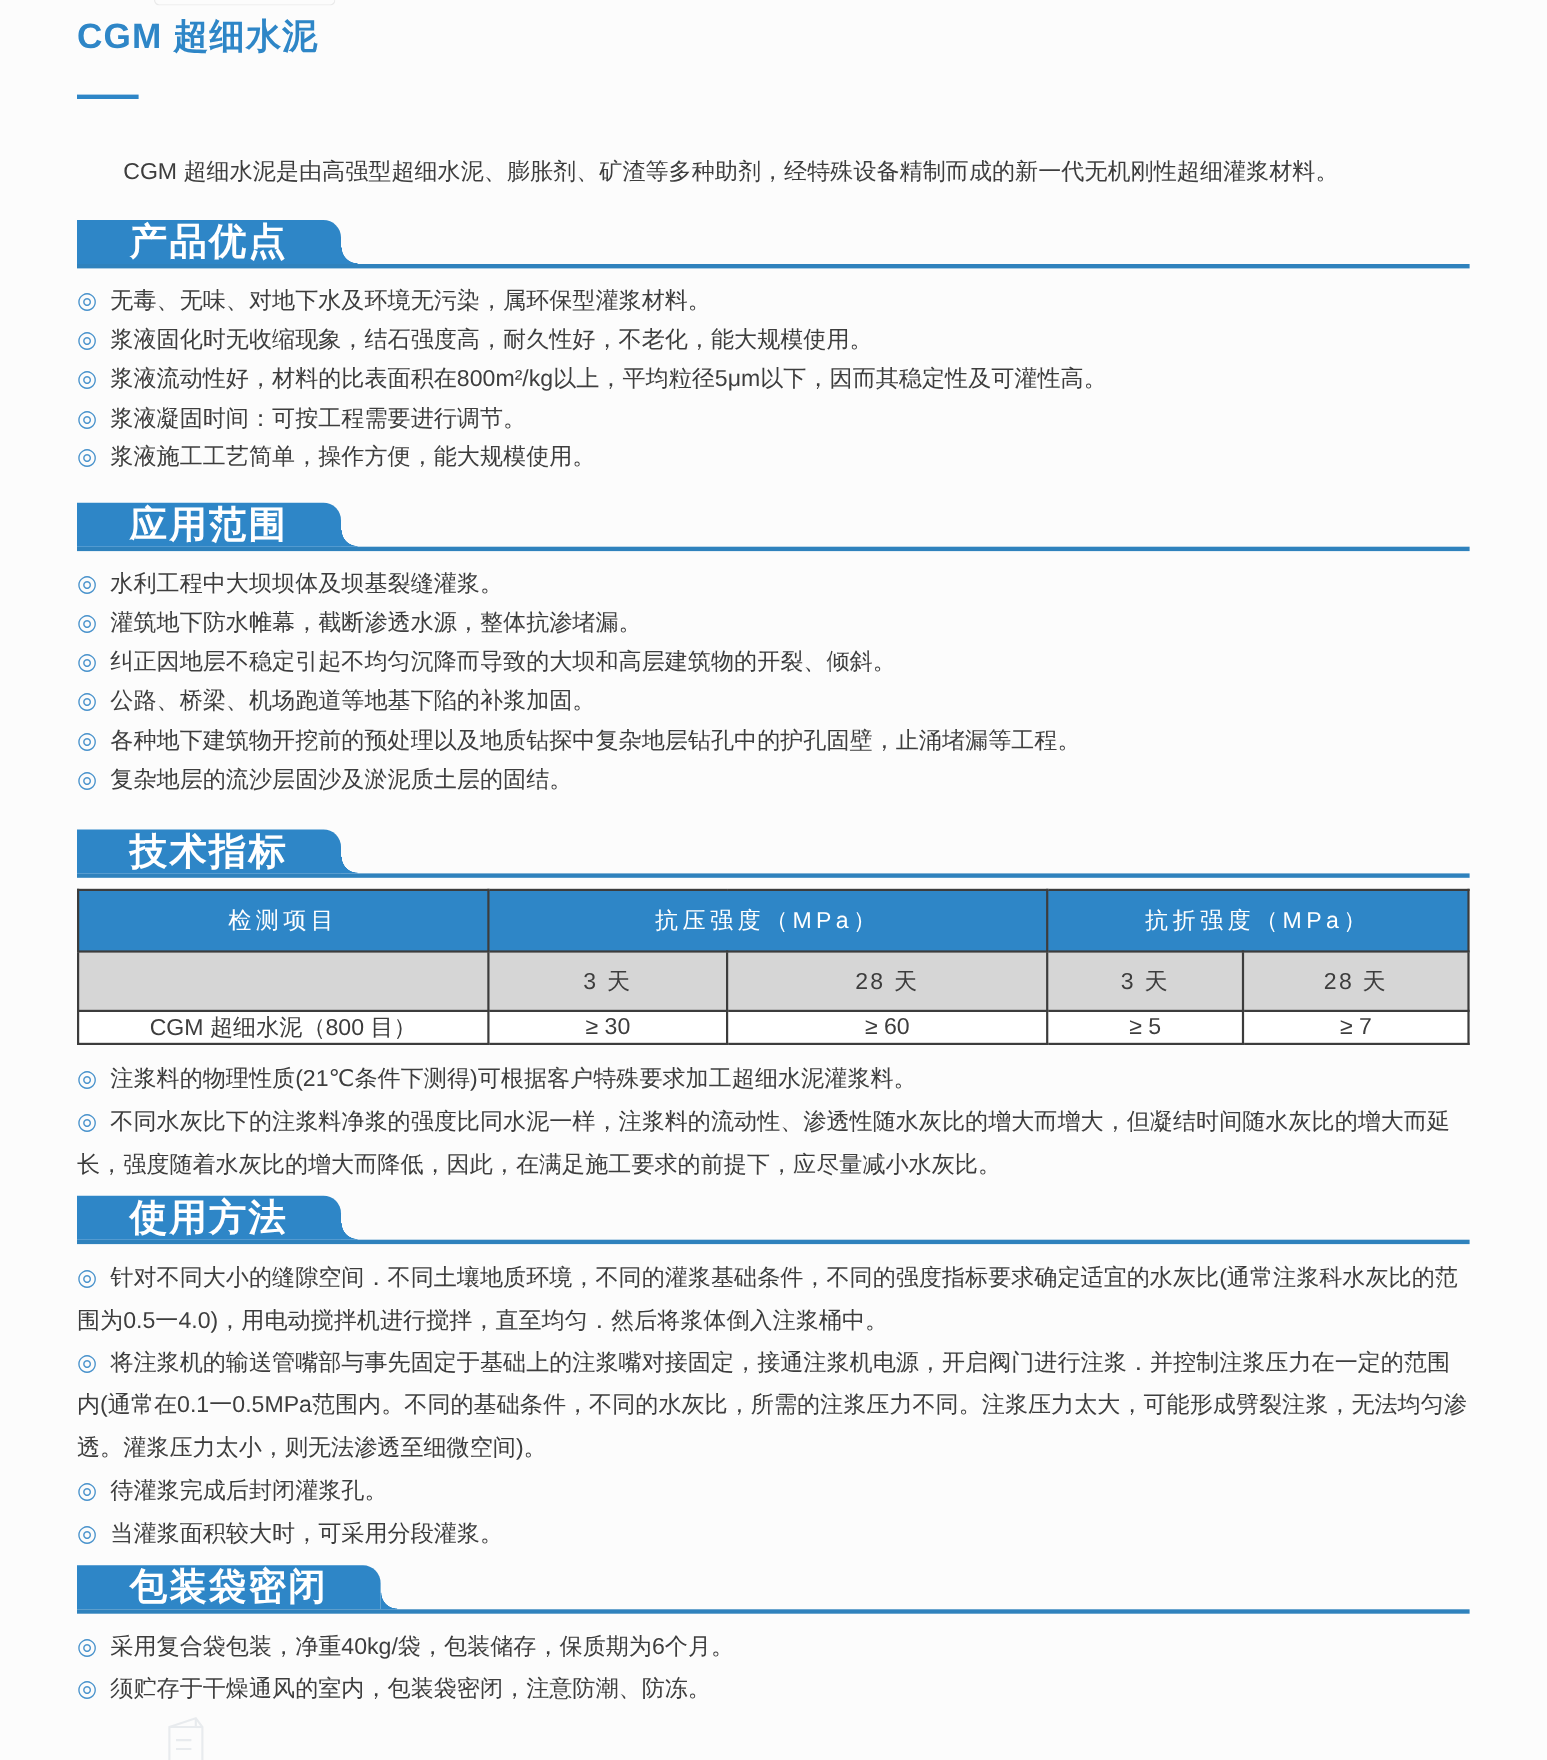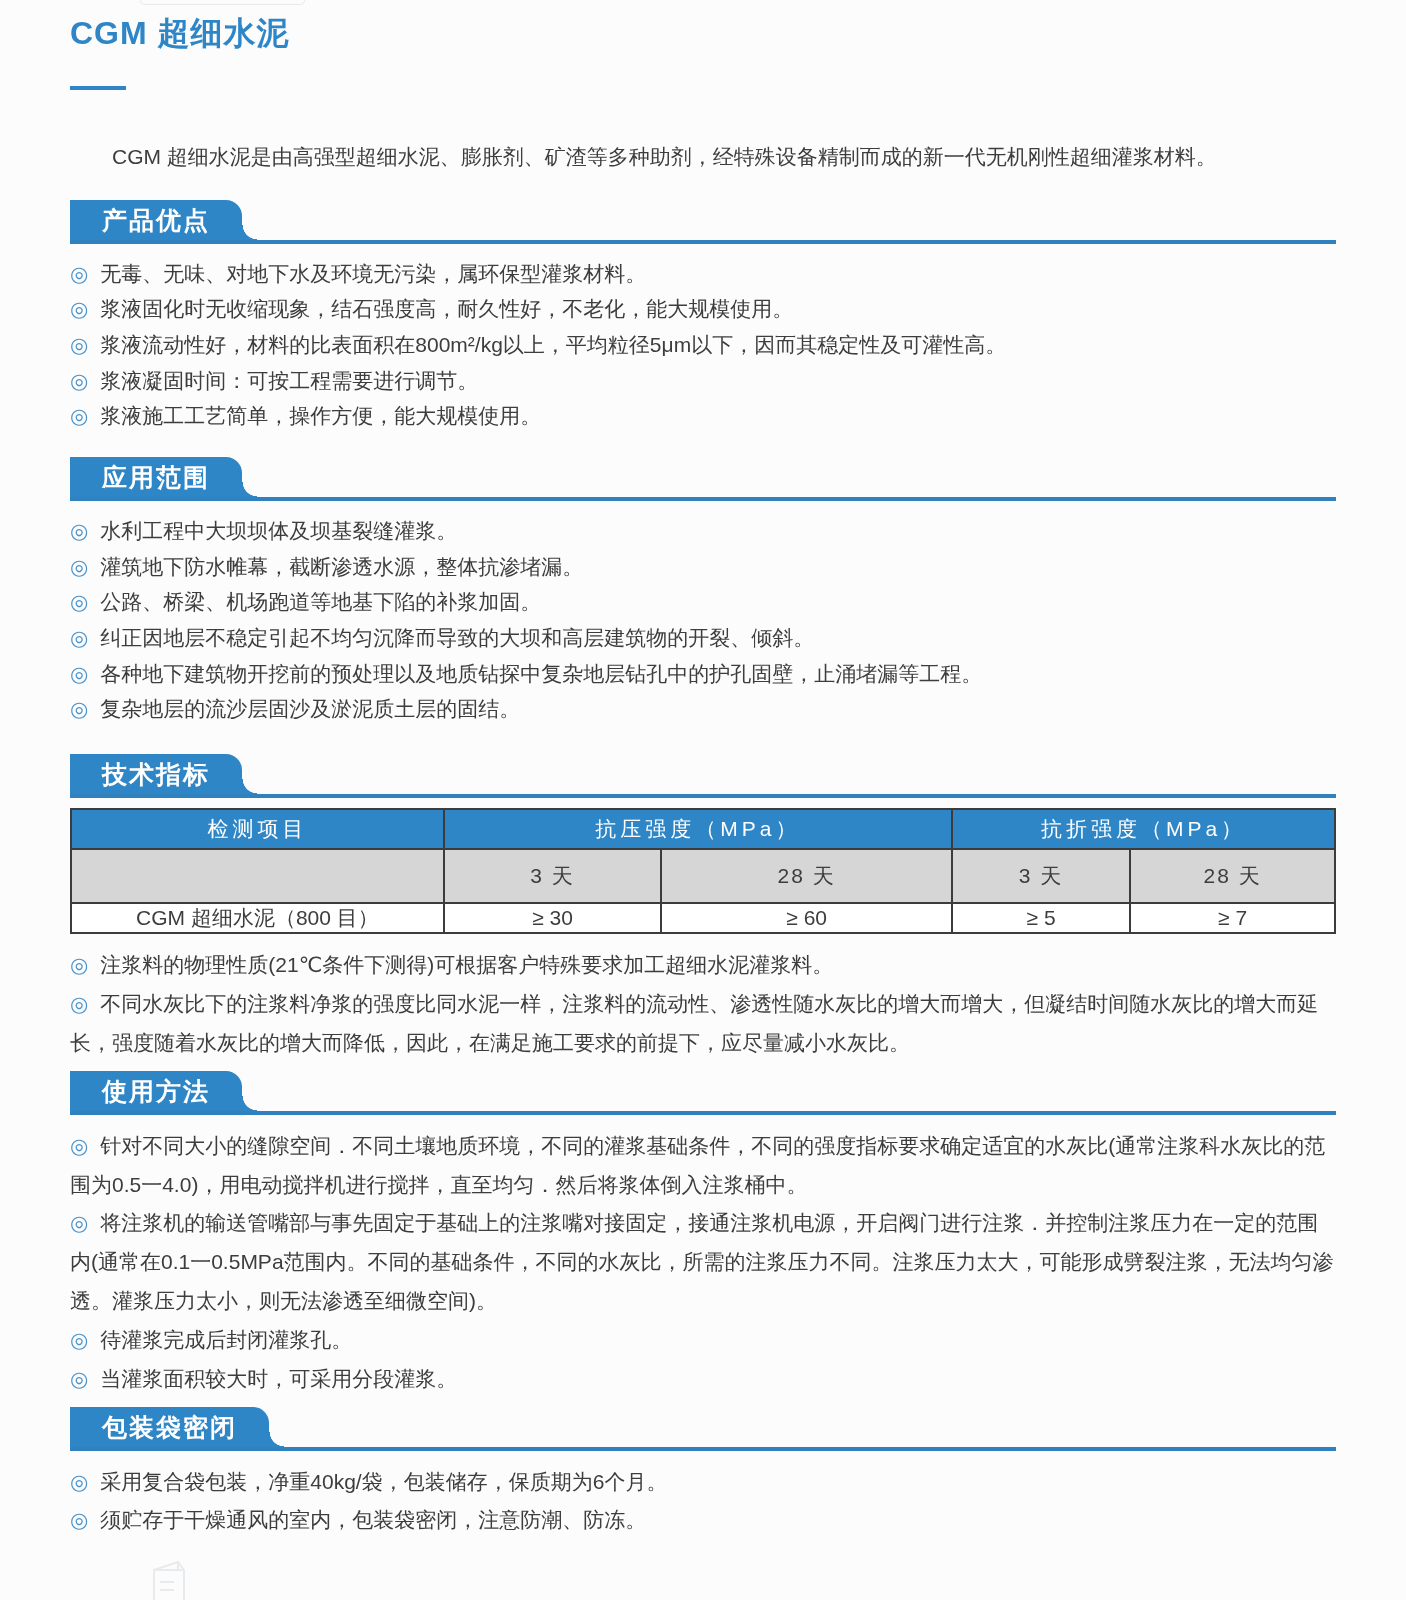--- a/index.html
+++ b/index.html
@@ -51,24 +51,24 @@
   .sec-head{
     display:flex;
     align-items:flex-end;
     border-bottom:4px solid var(--accent-line);
     height:44px;
   }
   .sec-tab{
     background:var(--accent);
     color:#fff;
     font-weight:bold;
-    font-size:25px;
+    font-size:34px;
     line-height:40px;
     height:40px;
-    padding:0 32px;
+    padding:0 48px;
     border-top-right-radius:16px;
     letter-spacing:2px;
   }
   .sec-fillet{
     width:15px;height:15px;
     background:radial-gradient(circle at 100% 0, rgba(0,0,0,0) 14px, var(--accent) 14.5px);
   }
   ul.blist{
     list-style:none;
     margin-top:12px;
@@ -100,21 +100,21 @@
   table.spec th, table.spec td{
     border:2px solid var(--border);
     text-align:center;
     padding:0;
   }
   tr.hrow th{
     background:var(--accent);
     color:#fff;
     font-weight:normal;
     letter-spacing:4px;
-    height:40px;
+    height:56px;
   }
   tr.subrow td{
     background:var(--subhead-bg);
     height:54px;
     letter-spacing:2px;
   }
   tr.datarow td{
     background:#fff;
     height:24px;
   }
@@ -153,22 +153,22 @@
   </div>
 
   <div class="sec m-app">
     <div class="sec-head">
       <div class="sec-tab">应用范围</div>
       <div class="sec-fillet"></div>
     </div>
     <ul class="blist">
       <li><span class="b">◎</span><span>水利工程中大坝坝体及坝基裂缝灌浆。</span></li>
       <li><span class="b">◎</span><span>灌筑地下防水帷幕，截断渗透水源，整体抗渗堵漏。</span></li>
+      <li><span class="b">◎</span><span>纠正因地层不稳定引起不均匀沉降而导致的大坝和高层建筑物的开裂、倾斜。</span></li>
       <li><span class="b">◎</span><span>公路、桥梁、机场跑道等地基下陷的补浆加固。</span></li>
-      <li><span class="b">◎</span><span>纠正因地层不稳定引起不均匀沉降而导致的大坝和高层建筑物的开裂、倾斜。</span></li>
       <li><span class="b">◎</span><span>各种地下建筑物开挖前的预处理以及地质钻探中复杂地层钻孔中的护孔固壁，止涌堵漏等工程。</span></li>
       <li><span class="b">◎</span><span>复杂地层的流沙层固沙及淤泥质土层的固结。</span></li>
     </ul>
   </div>
 
   <div class="sec m-spec">
     <div class="sec-head">
       <div class="sec-tab">技术指标</div>
       <div class="sec-fillet"></div>
     </div>

